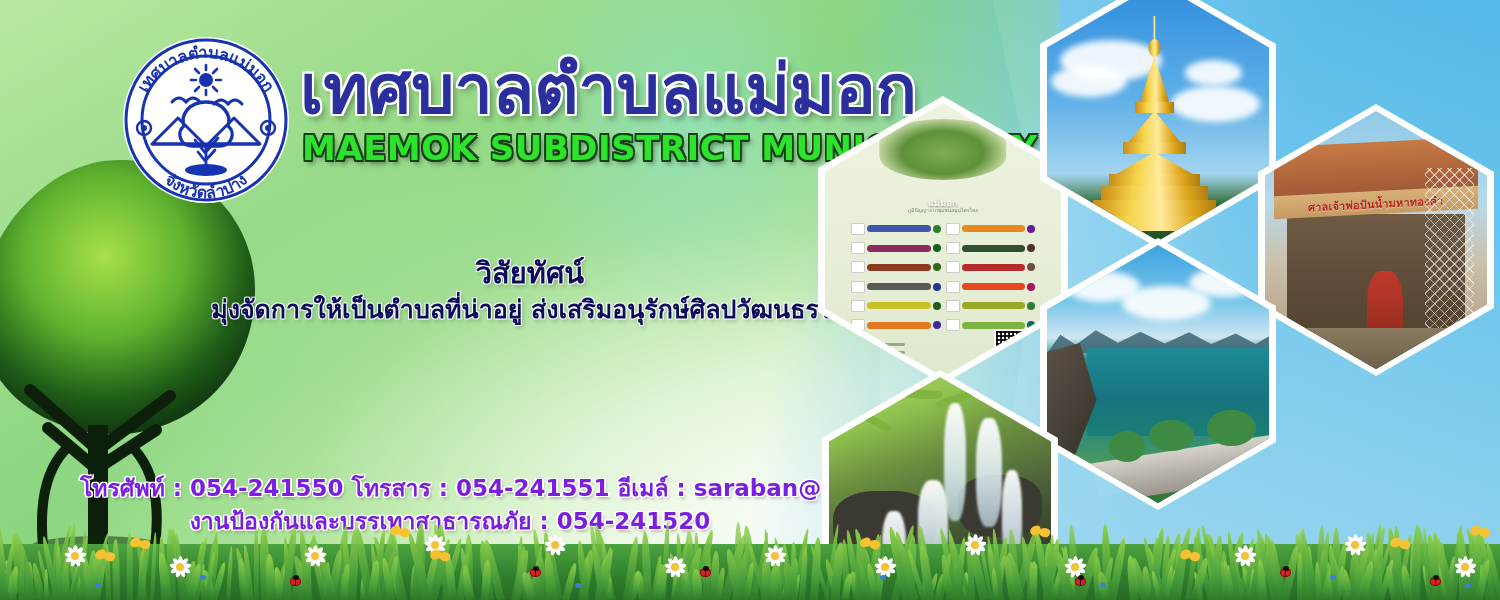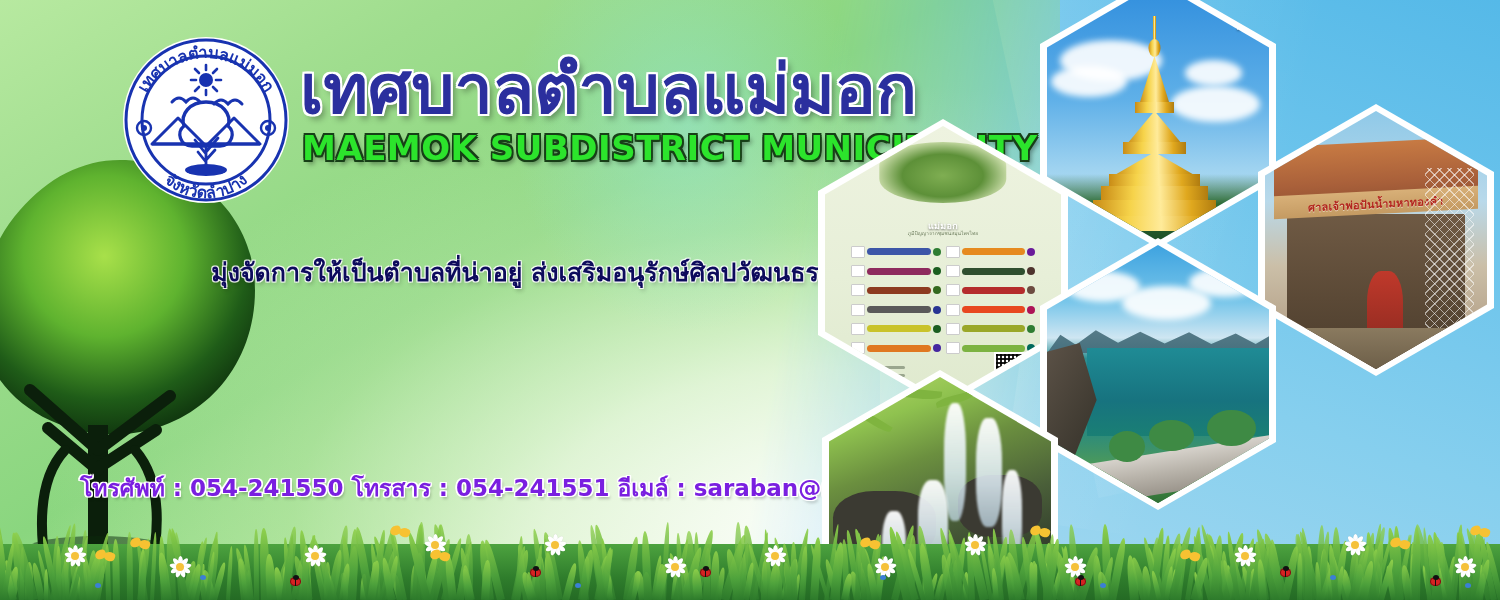--- a/index.html
+++ b/index.html
@@ -293,28 +293,30 @@
       <text font-size="16" font-weight="bold" fill="#1833b0" font-family="'DejaVu Sans',sans-serif">
         <textPath href="#arcBot" startOffset="50%" text-anchor="middle">จังหวัดลำปาง</textPath>
       </text>
     </svg>
   </div>
 
   <div class="title-thai">เทศบาลตำบลแม่มอก</div>
   <div class="title-en">MAEMOK SUBDISTRICT MUNICIPALITY</div>
 
   <div class="vision">
+    <div class="vh">วิสัยทัศน์</div>
     <div class="vl">มุ่งจัดการให้เป็นตำบลที่น่าอยู่ ส่งเสริมอนุรักษ์ศิลปวัฒนธรรม</div>
   </div>
 
   <div class="contact">
     <div class="c1">โทรศัพท์ : 054-241550  โทรสาร : 054-241551 อีเมล์ : saraban@maemok.go.th</div>
+    <div class="c2">งานป้องกันและบรรเทาสาธารณภัย : 054-241520</div>
   </div>
 
-  <div class="hex" style="left:818px;top:119px;width:250px;height:288px;">
+  <div class="hex" style="left:818px;top:96px;width:250px;height:288px;">
     <div class="inner">
       <div class="poster">
         <div class="logo-badge"></div>
         <div class="badge-txt">แม่มอก</div>
         <div class="psub">ภูมิปัญญาจากชุมชนสมุนไพรไทย</div>
         <div class="grid">
           <div class="cell">
               <div class="pk"></div>
               <div class="tag" style="background:#3d56a8"></div>
               <div class="dot" style="background:#2e7d32"></div>

